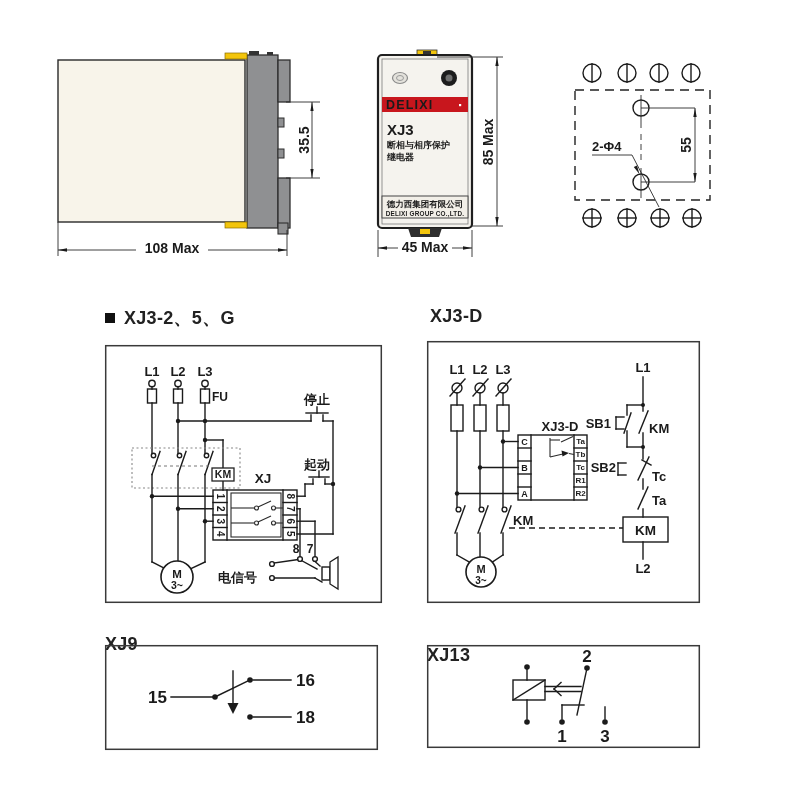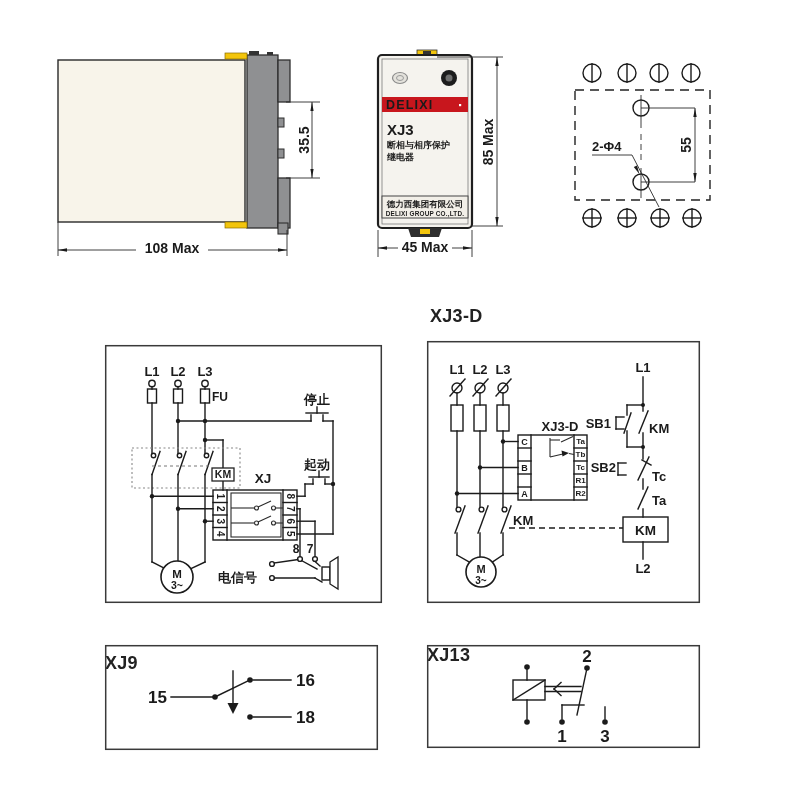--- a/index.html
+++ b/index.html
@@ -163,24 +163,28 @@
       <text class="dim" x="131" y="105" text-anchor="middle" dominant-baseline="central" transform="rotate(-90 131 105)">55</text>
     </g>
     <g>
       <text x="37" y="111" font-size="13" font-weight="600">2-Φ4</text>
       <line class="thin" x1="37" y1="115" x2="77" y2="115"></line>
       <line class="thin" x1="77" y1="115" x2="104" y2="167"></line>
       <polygon class="arrow" points="84.5,134.3 78.8,127.1 82.0,125.5"></polygon>
     </g>
   </svg>
 
+  <div class="sec-title" style="left:105px;top:306px;">
+    <span class="bullet"></span>
+    <span>XJ3-2、5、G</span>
+  </div>
   <div class="sec-title" style="left:430px;top:306px;">
     <span>XJ3-D</span>
   </div>
-  <div class="sec-title" style="left:105px;top:653px;">
+  <div class="sec-title" style="left:105px;top:634px;">
     <span>XJ9</span>
   </div>
   <div class="sec-title" style="left:427px;top:645px;">
     <span>XJ13</span>
   </div>
 
   <svg class="abs" style="left:105px;top:345px;" width="277" height="258">
     <rect class="box" x="0.7" y="0.7" width="275.6" height="256.6"></rect>
     <g>
       <text class="t13" x="47" y="31" text-anchor="middle">L1</text>

